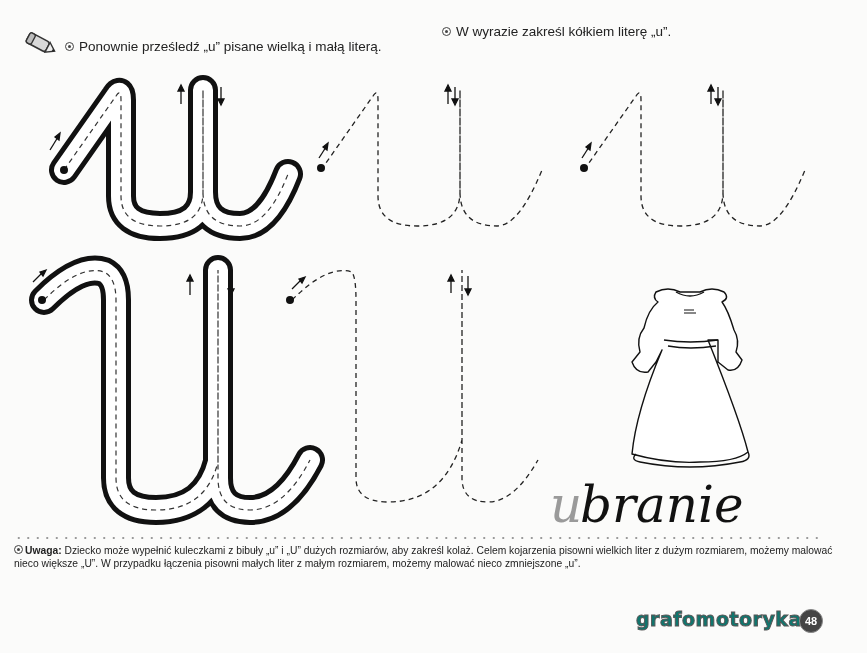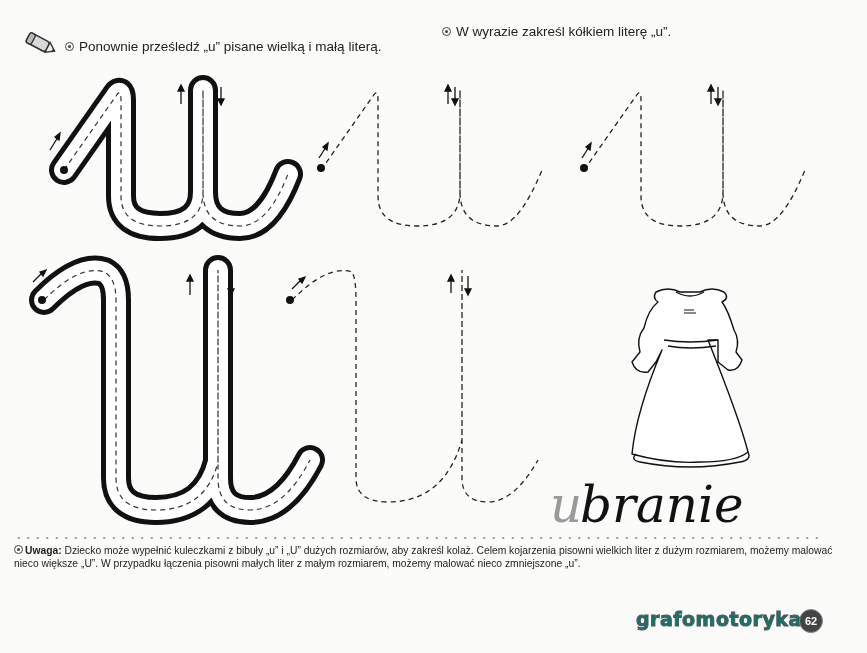--- a/index.html
+++ b/index.html
@@ -161,13 +161,13 @@
   <text x="30" y="52" font-family="'DejaVu Serif', serif" font-style="italic" font-size="50" fill="#111">branie</text>
 </svg>
 
 <div class="abs sep"></div>
 
 <div class="abs note">
   <span class="bullet"></span><b>Uwaga:</b><span> Dziecko może wypełnić kuleczkami z bibuły „u” i „U” dużych rozmiarów, aby zakreśl kolaż. Celem kojarzenia pisowni wielkich liter z dużym rozmiarem, możemy malować nieco większe „U”. W przypadku łączenia pisowni małych liter z małym rozmiarem, możemy malować nieco zmniejszone „u”.</span>
 </div>
 
 <div class="abs brand">grafomotoryka</div>
-<div class="abs pagenum">62</div>
+<div class="abs pagenum">48</div>
 
 </body></html>

